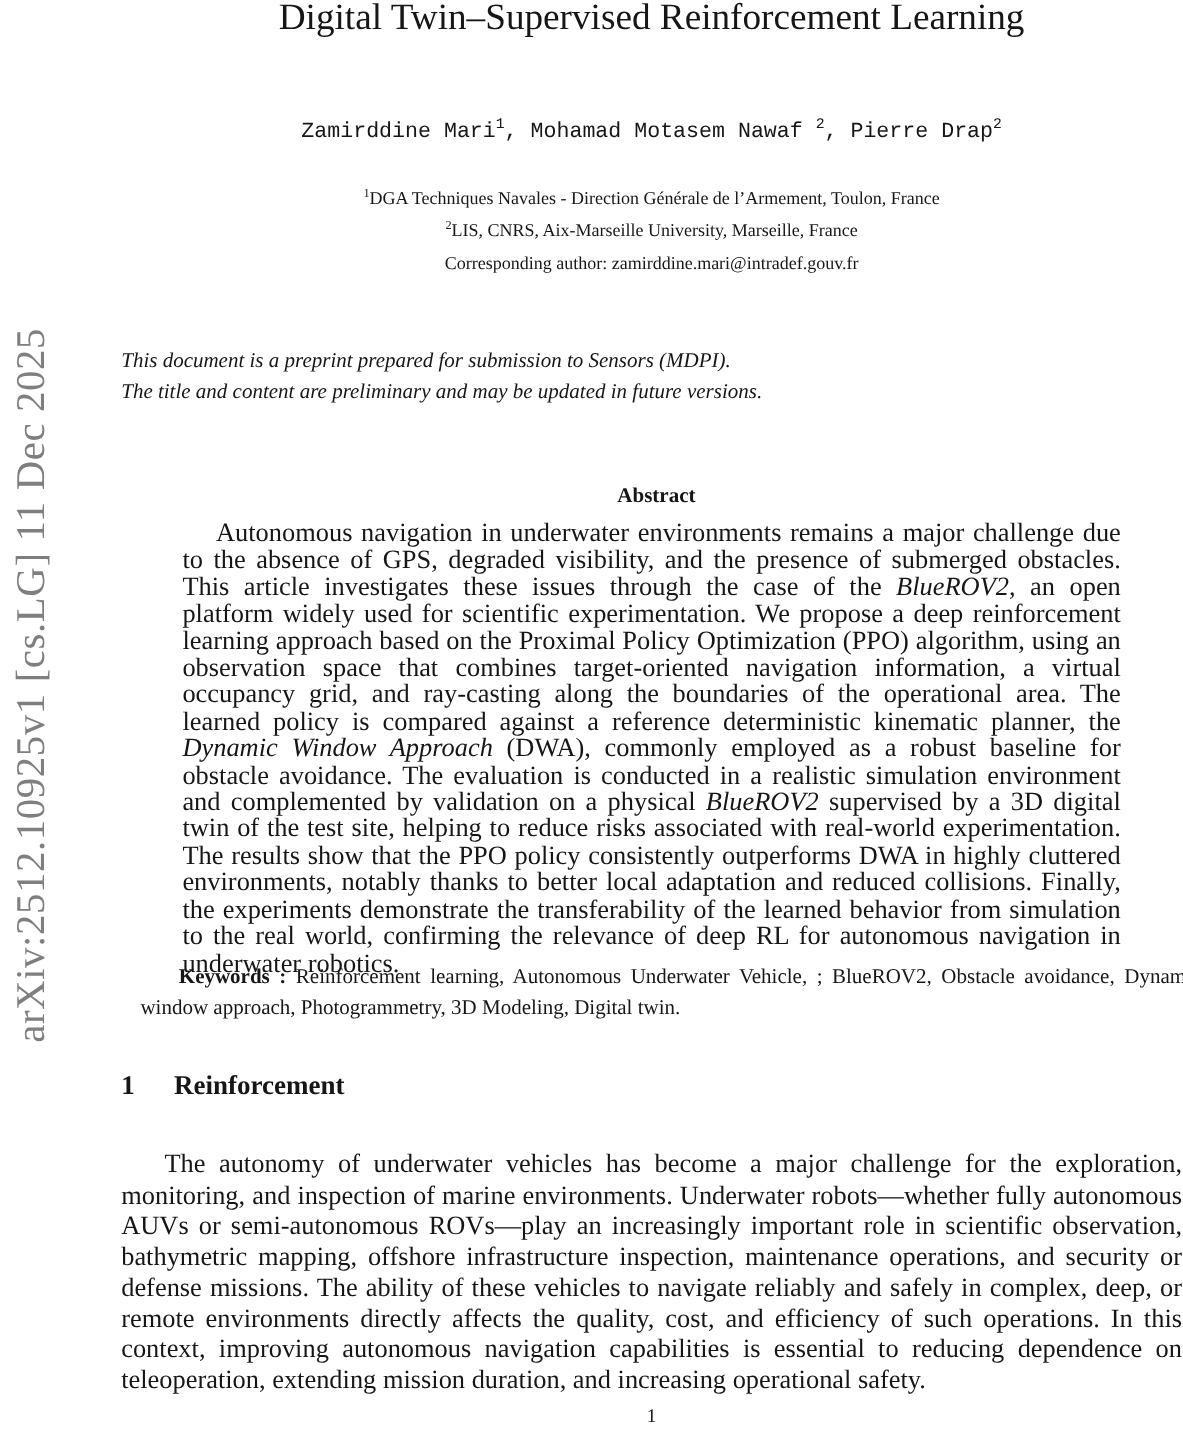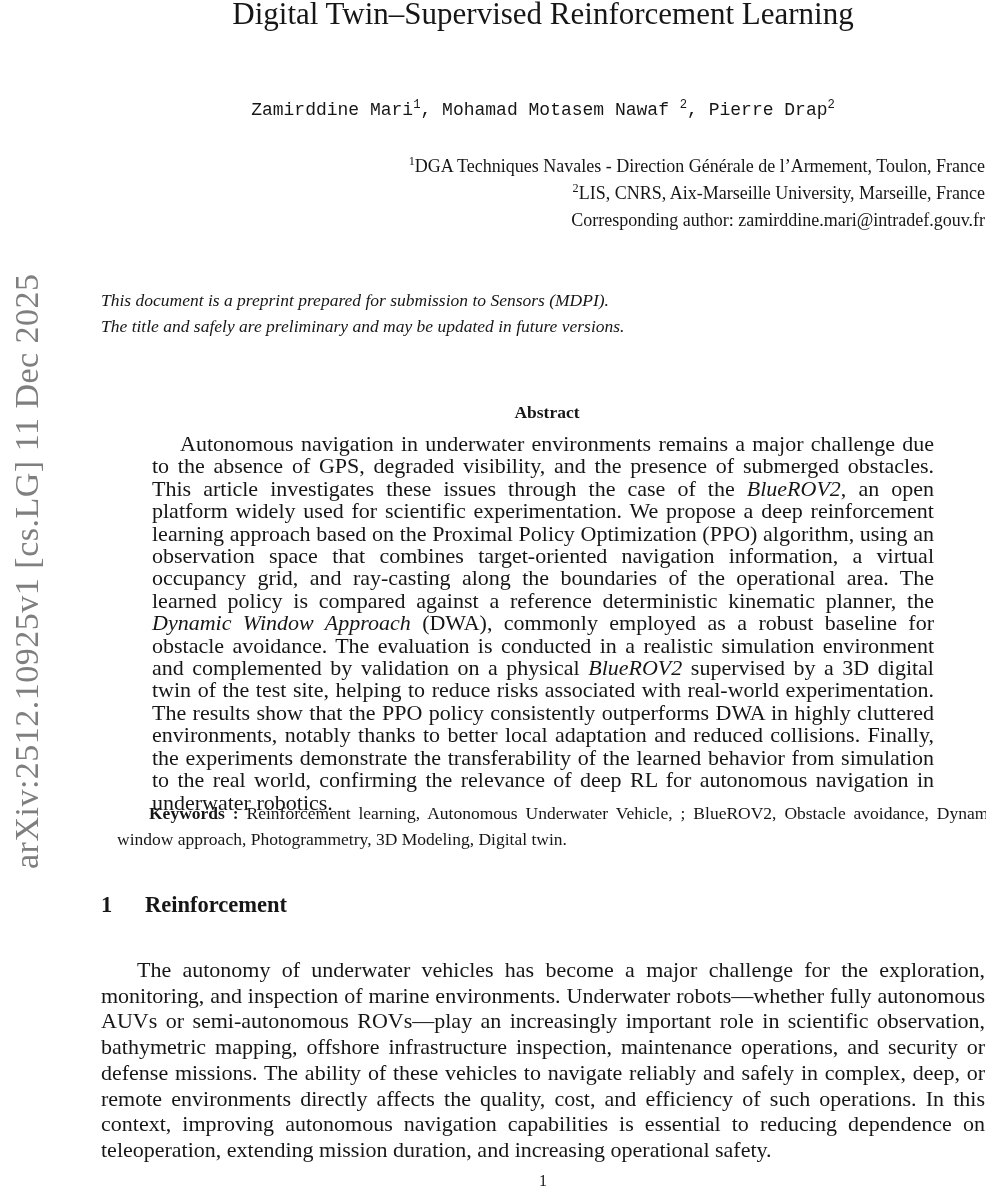--- a/index.html
+++ b/index.html
@@ -56,22 +56,22 @@
   }
   .authors-line sup, .affiliations sup {
     font-size: 0.68em;
     line-height: 0;
   }
   .affiliations {
     position: absolute;
     top: 153px;
     left: 0;
     width: 100%;
-    text-align: right;
-    font-size: 18px;
+    text-align: center;
+    font-size: 15px;
     line-height: 27px;
   }
   .preprint-note {
     position: absolute;
     top: 287px;
     left: 0;
     width: 100%;
     text-align: left;
     font-style: italic;
     font-size: 17.5px;
@@ -160,21 +160,21 @@
     </div>
 
     <div class="affiliations">
       <div><sup>1</sup><span>DGA Techniques Navales - Direction Générale de l’Armement, Toulon, France</span></div>
       <div><sup>2</sup><span>LIS, CNRS, Aix-Marseille University, Marseille, France</span></div>
       <div><span>Corresponding author: zamirddine.mari@intradef.gouv.fr</span></div>
     </div>
 
     <div class="preprint-note">
       <div>This document is a preprint prepared for submission to Sensors (MDPI).</div>
-      <div>The title and safely are preliminary and may be updated in future versions.</div>
+      <div>The title and content are preliminary and may be updated in future versions.</div>
     </div>
 
     <div class="abstract-heading">Abstract</div>
 
     <p class="abstract-body"><span>Autonomous navigation in underwater environments remains a major challenge due to the absence of GPS, degraded visibility, and the presence of submerged obstacles. This article investigates these issues through the case of the </span><em>BlueROV2</em><span>, an open platform widely used for scientific experimentation. We propose a deep reinforcement learning approach based on the Proximal Policy Optimization (PPO) algorithm, using an observation space that combines target-oriented navigation information, a virtual occupancy grid, and ray-casting along the boundaries of the operational area. The learned policy is compared against a reference deterministic kinematic planner, the </span><em>Dynamic Window Approach</em><span> (DWA), commonly employed as a robust baseline for obstacle avoidance. The evaluation is conducted in a realistic simulation environment and complemented by validation on a physical </span><em>BlueROV2</em><span> supervised by a 3D digital twin of the test site, helping to reduce risks associated with real-world experimentation. The results show that the PPO policy consistently outperforms DWA in highly cluttered environments, notably thanks to better local adaptation and reduced collisions. Finally, the experiments demonstrate the transferability of the learned behavior from simulation to the real world, confirming the relevance of deep RL for autonomous navigation in underwater robotics.</span></p>
 
     <p class="keywords">
       <b>Keywords : </b><span>Reinforcement learning, Autonomous Underwater Vehicle, ; BlueROV2, Obstacle avoidance, Dynamic window approach, Photogrammetry, 3D Modeling, Digital twin.</span>
     </p>
 

